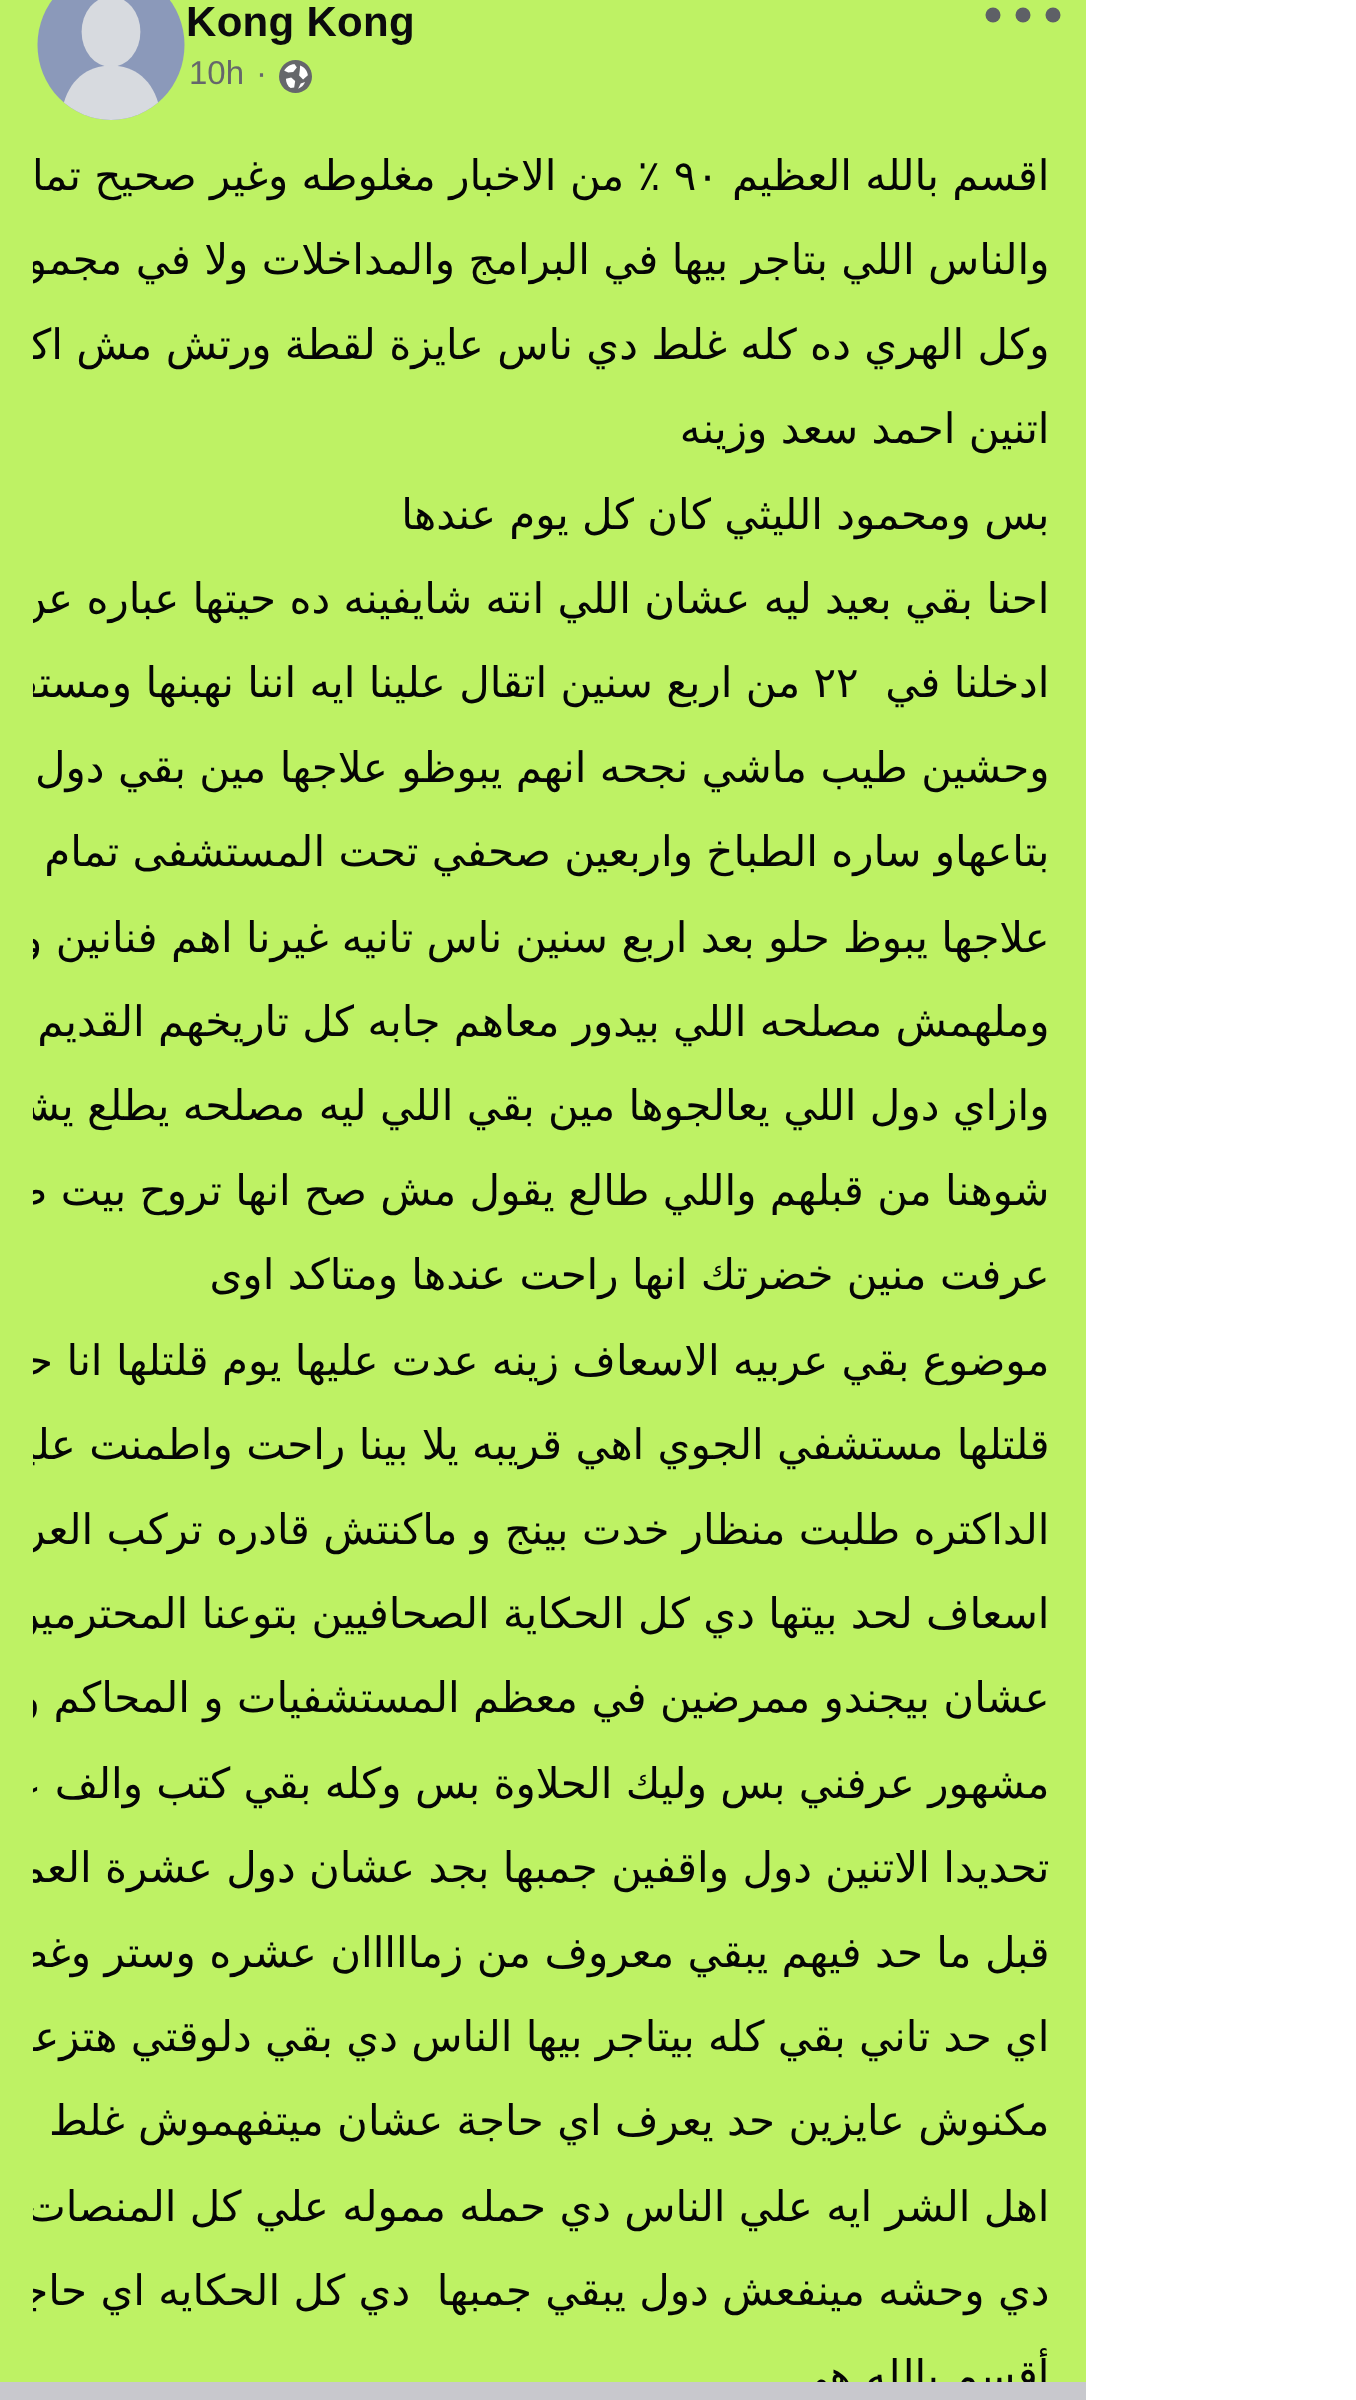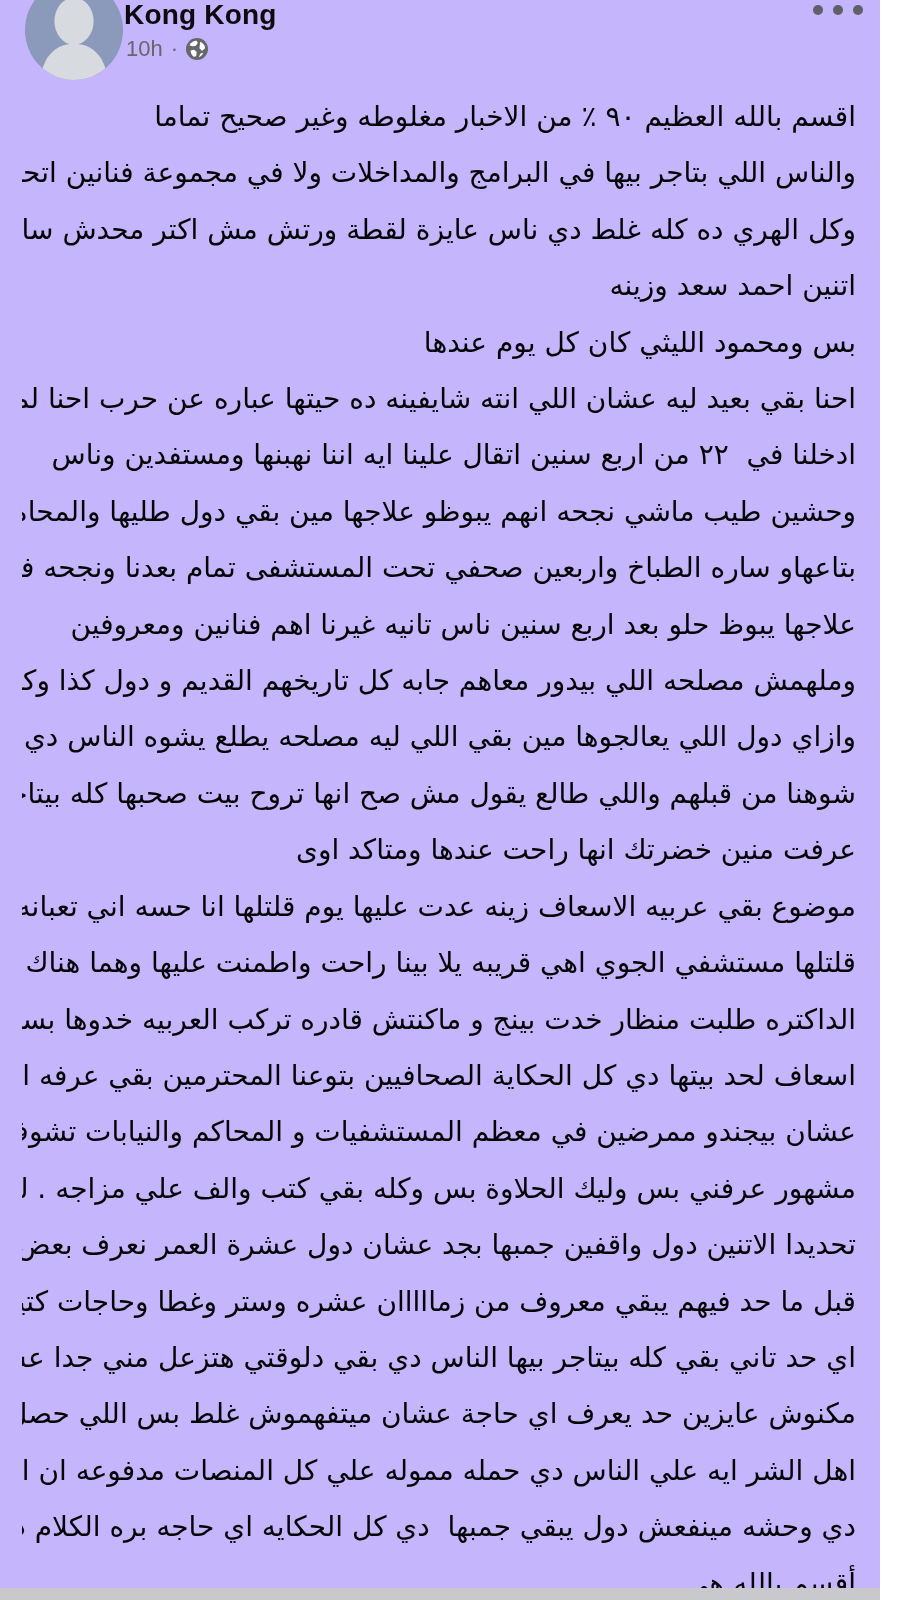--- a/index.html
+++ b/index.html
@@ -2,23 +2,23 @@
 <html lang="ar"><head>
 <meta charset="utf-8">
 <style>
   html, body {
     margin: 0;
     padding: 0;
     background: #ffffff;
   }
   .page {
     position: relative;
-    width: 880px;
+    width: 724px;
     height: 1600px;
-    background: #c4b5fd;
+    background: #bef264;
     overflow: hidden;
     font-family: "DejaVu Sans", sans-serif;
   }
   
   .post-header {
     position: absolute;
     top: 0; left: 0; right: 0;
     height: 90px;
   }
   .avatar {
@@ -40,21 +40,21 @@
     font-weight: 700;
     font-size: 28px;
     letter-spacing: 0.2px;
     color: #0b0b0d;
   }
   .meta-row {
     position: absolute;
     left: 126px;
     top: 36px;
     display: flex;
-    align-items: flex-start;
+    align-items: flex-end;
     gap: 8px;
     font-family: "Liberation Sans", sans-serif;
     font-size: 22px;
     color: #65676b;
   }
   .meta-row .globe { width: 22px; height: 22px; margin-top: 2px; }
   .more-options {
     position: absolute;
     top: 1px;
     right: 15px;

